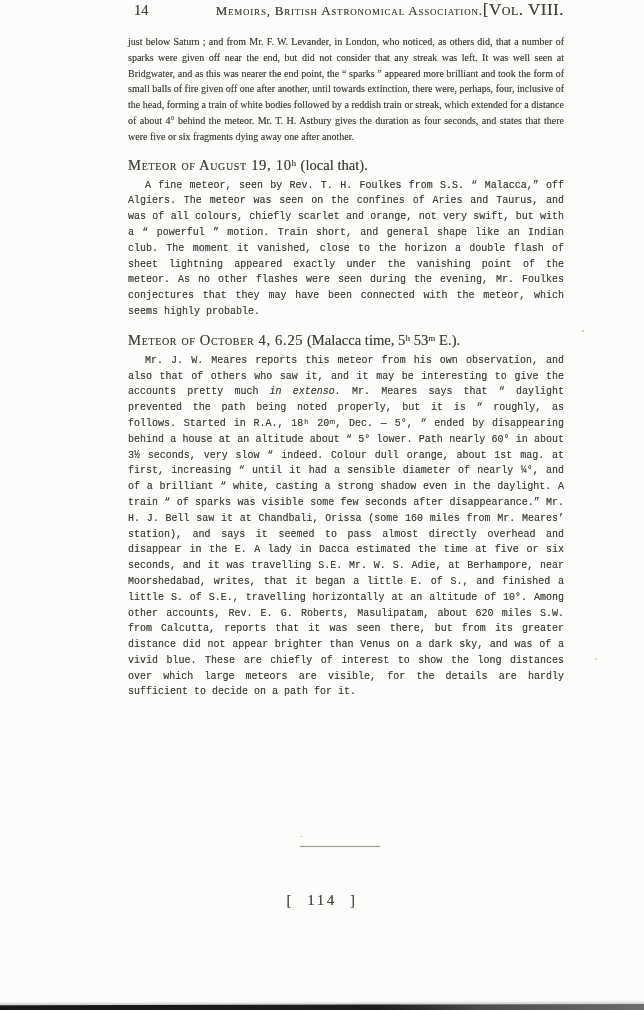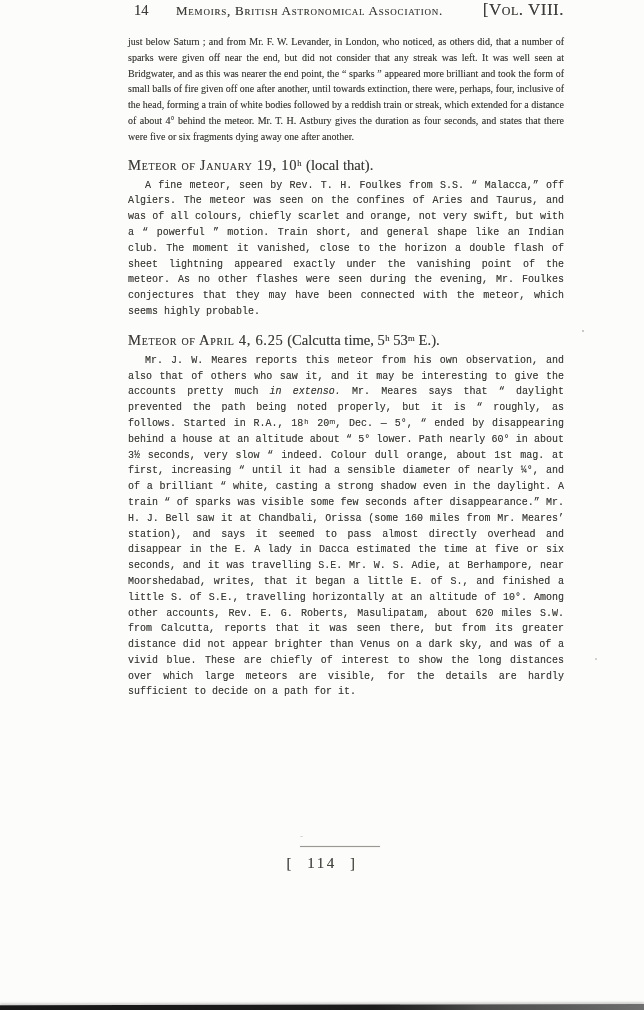--- a/index.html
+++ b/index.html
@@ -26,21 +26,21 @@
     align-items: baseline;
     margin: 0 0 14px 0;
   }
   .pnum {
     font-size: 14.5px;
     padding-left: 6px;
     min-width: 42px;
   }
   .rtitle {
     flex: 1;
-    text-align: left;
+    text-align: right;
     font-variant: small-caps;
     letter-spacing: 0.06em;
     font-size: 13px;
     white-space: nowrap;
   }
   .rvol {
     font-variant: small-caps;
     letter-spacing: 0.03em;
     font-size: 17px;
     white-space: nowrap;
@@ -62,21 +62,21 @@
   em.lat { font-style: italic; }
   .end-rule {
     position: absolute;
     left: 300px; top: 846px;
     width: 80px; height: 1px;
     background: #9a9890;
     box-shadow: 0 0 1px rgba(130,128,120,0.6);
   }
   .folio {
     position: absolute;
-    left: 0; right: 0; top: 855px;
+    left: 0; right: 0; top: 892px;
     text-align: center;
     font-size: 15px;
     letter-spacing: 2.5px;
     word-spacing: 7px;
     color: #45443f;
     text-shadow: 0 0 0.5px rgba(61,60,56,0.5);
   }
   .scan-edge {
     position: absolute;
     left: 0; right: 0; bottom: 0;
@@ -105,25 +105,25 @@
   <div class="content">
 
     <div class="running-head">
       <span class="pnum">14</span>
       <span class="rtitle">Memoirs, British Astronomical Association.</span>
       <span class="rvol">[Vol. VIII.</span>
     </div>
 
     <p class="body-para">just below Saturn ; and from Mr. F. W. Levander, in London, who noticed, as others did, that a number of sparks were given off near the end, but did not consider that any streak was left.  It was well seen at Bridgwater, and as this was nearer the end point, the “ sparks ” appeared more brilliant and took the form of small balls of fire given off one after another, until towards extinction, there were, perhaps, four, inclusive of the head, forming a train of white bodies followed by a reddish train or streak, which extended for a distance of about 4° behind the meteor.  Mr. T. H. Astbury gives the duration as four seconds, and states that there were five or six fragments dying away one after another.</p>
 
-    <h3 class="sect-head"><span class="sc">Meteor of January 19, 10ʰ</span><span> (local that).</span></h3>
+    <h3 class="sect-head"><span class="sc">Meteor of August 19, 10ʰ</span><span> (local that).</span></h3>
 
     <p class="body-para indent">A fine meteor, seen by Rev. T. H. Foulkes from S.S. “ Malacca,” off Algiers.  The meteor was seen on the confines of Aries and Taurus, and was of all colours, chiefly scarlet and orange, not very swift, but with a “ powerful ” motion.  Train short, and general shape like an Indian club.  The moment it vanished, close to the horizon a double flash of sheet lightning appeared exactly under the vanishing point of the meteor.  As no other flashes were seen during the evening, Mr. Foulkes conjectures that they may have been connected with the meteor, which seems highly probable.</p>
 
-    <h3 class="sect-head"><span class="sc">Meteor of April 4, 6.25</span><span> (Calcutta time, 5ʰ 53ᵐ E.).</span></h3>
+    <h3 class="sect-head"><span class="sc">Meteor of October 4, 6.25</span><span> (Malacca time, 5ʰ 53ᵐ E.).</span></h3>
 
     <p class="body-para indent"><span>Mr. J. W. Meares reports this meteor from his own observation, and also that of others who saw it, and it may be interesting to give the accounts pretty much </span><em class="lat">in extenso.</em><span>  Mr. Meares says that “ daylight prevented the path being noted properly, but it is “ roughly, as follows.  Started in R.A., 18ʰ 20ᵐ, Dec. — 5°, “ ended by disappearing behind a house at an altitude about “ 5° lower.  Path nearly 60° in about 3½ seconds, very slow “ indeed.  Colour dull orange, about 1st mag. at first, increasing “ until it had a sensible diameter of nearly ¼°, and of a brilliant “ white, casting a strong shadow even in the daylight.  A train “ of sparks was visible some few seconds after disappearance.” Mr. H. J. Bell saw it at Chandbali, Orissa (some 160 miles from Mr. Meares’ station), and says it seemed to pass almost directly overhead and disappear in the E.  A lady in Dacca estimated the time at five or six seconds, and it was travelling S.E.  Mr. W. S. Adie, at Berhampore, near Moorshedabad, writes, that it began a little E. of S., and finished a little S. of S.E., travelling horizontally at an altitude of 10°.  Among other accounts, Rev. E. G. Roberts, Masulipatam, about 620 miles S.W. from Calcutta, reports that it was seen there, but from its greater distance did not appear brighter than Venus on a dark sky, and was of a vivid blue.  These are chiefly of interest to show the long distances over which large meteors are visible, for the details are hardly sufficient to decide on a path for it.</span></p>
 
   </div>
 
   <div class="end-rule"></div>
   <div class="folio">[ 114 ]</div>
 
   <span class="speck s1"></span>
   <span class="speck s2"></span>

